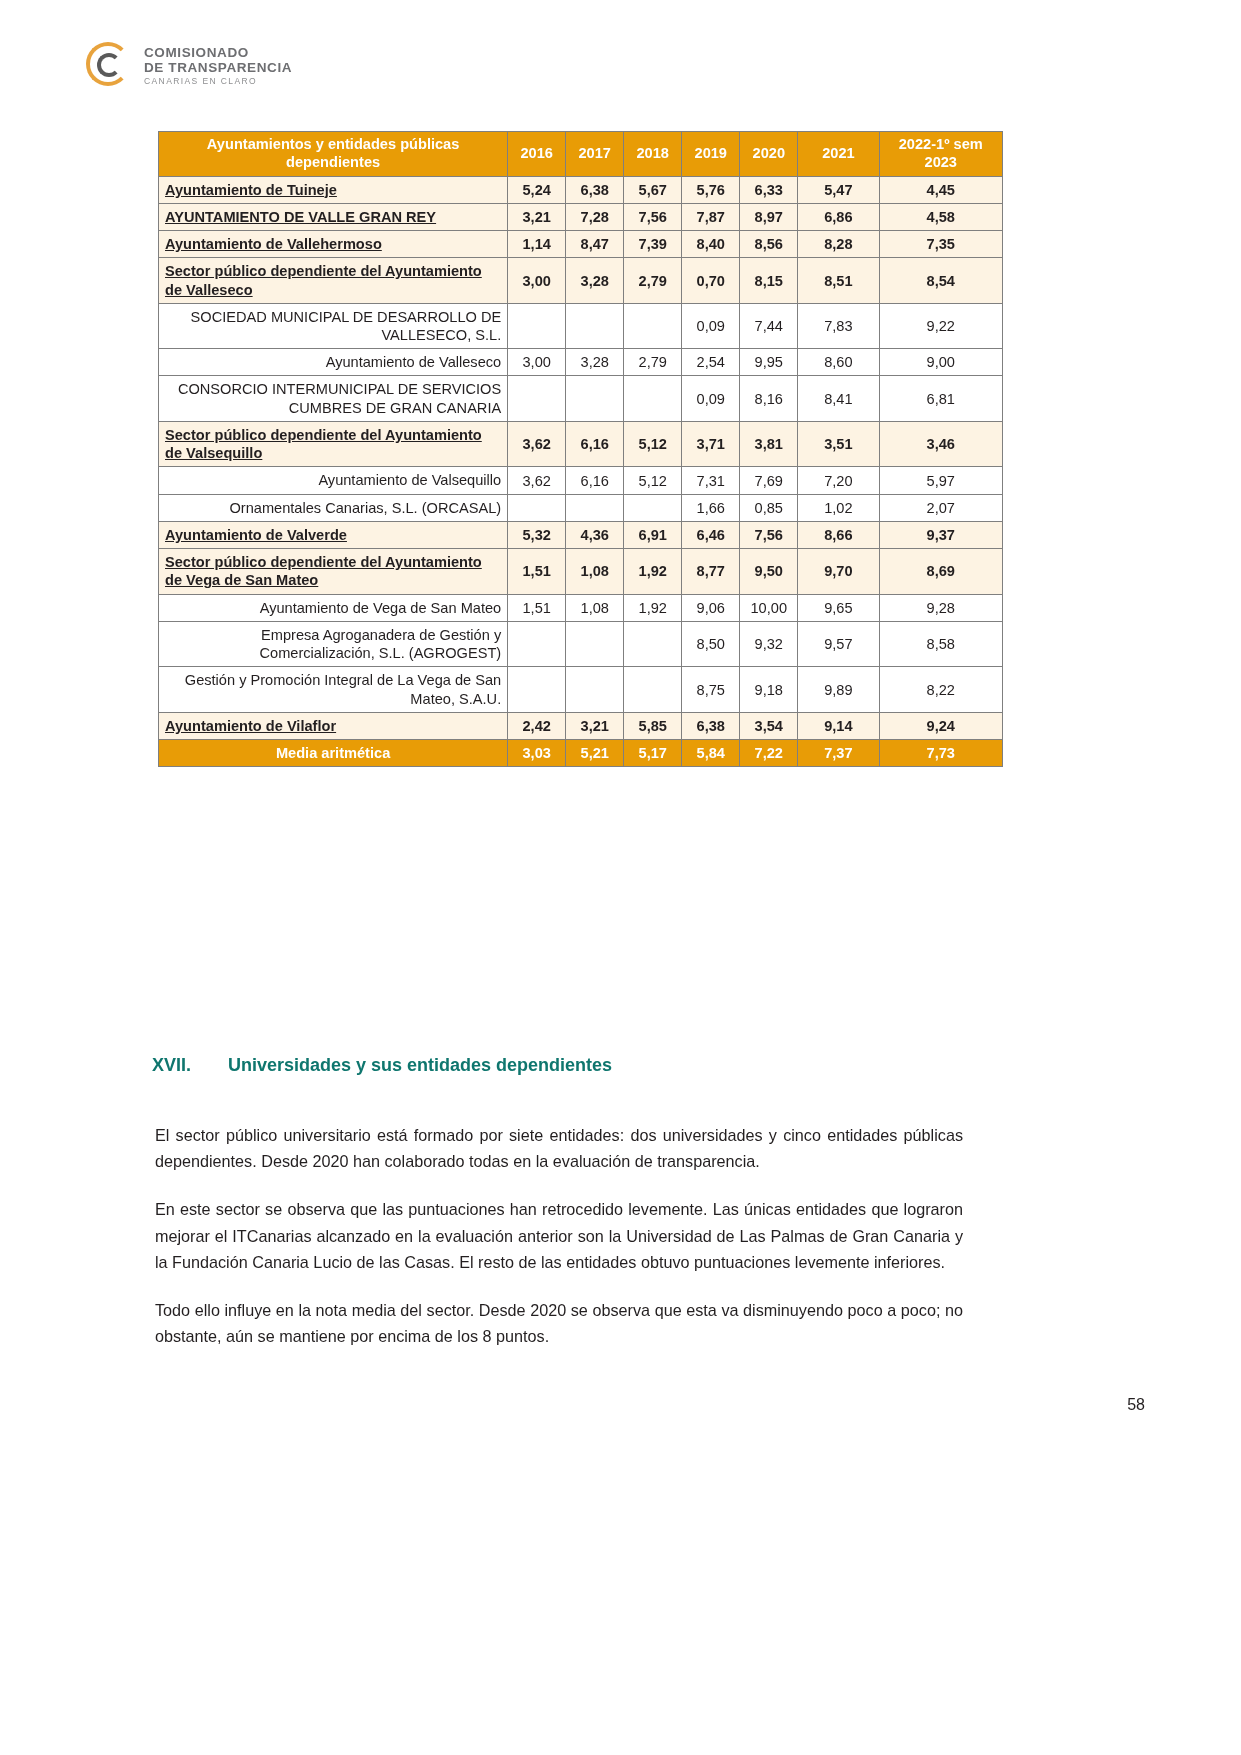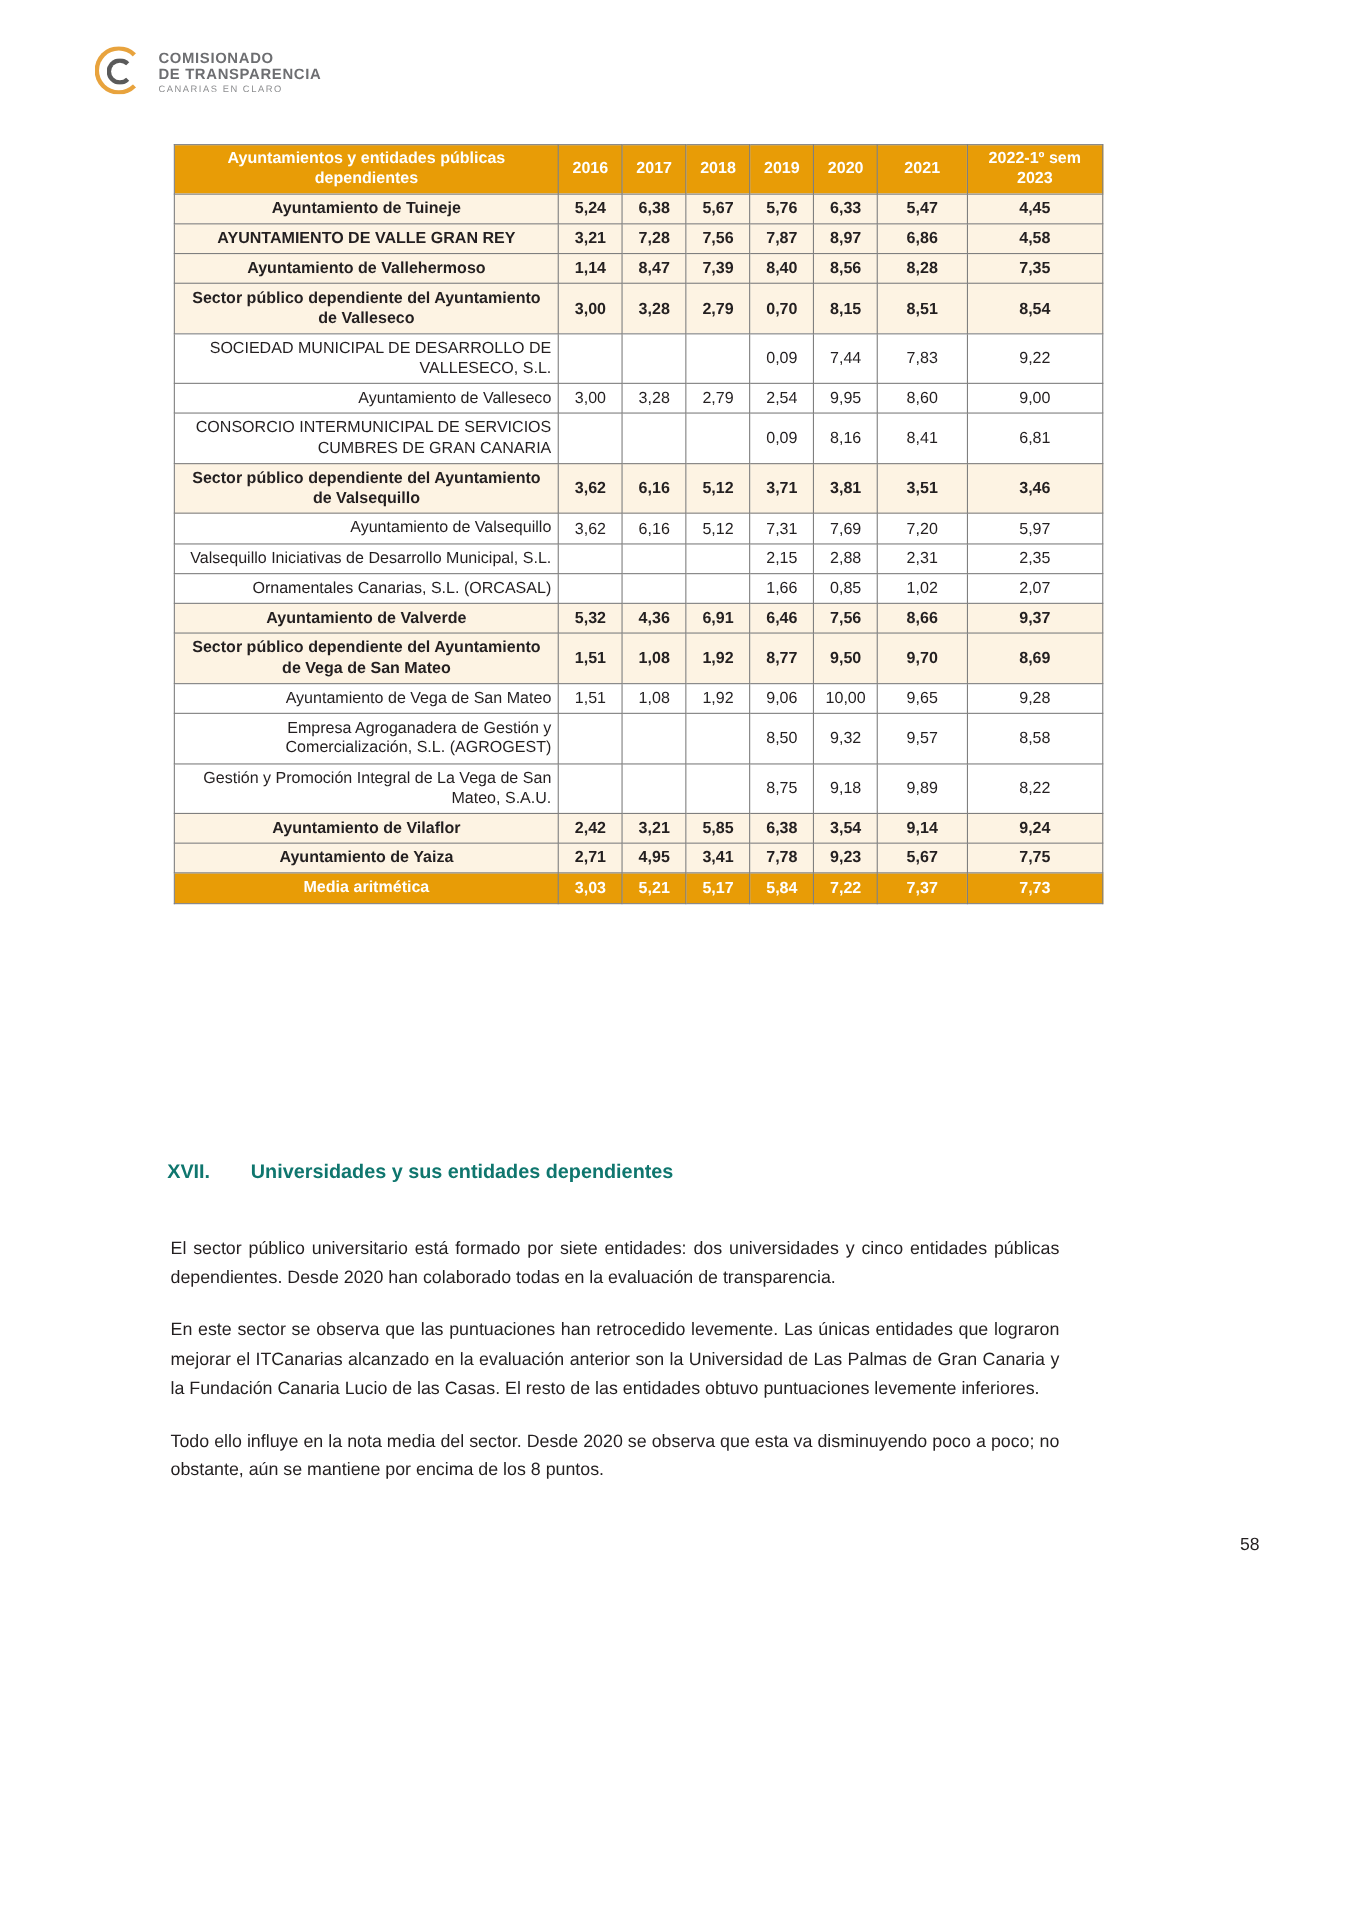--- a/index.html
+++ b/index.html
@@ -115,21 +115,21 @@
   }
 
   tr.sub td {
     background: #ffffff;
     font-weight: normal;
   }
   tr.tot td {
     background: #fdf3e3;
     font-weight: bold;
   }
-  tr.tot td.name { text-align: center; }
+  tr.tot td.name { text-align: left; text-decoration: underline; }
   tr.avg td {
     background: #e89c06;
     color: #ffffff;
     font-weight: bold;
     text-align: center;
   }
 
   
   .section-head {
     position: absolute;
@@ -295,30 +295,20 @@
             <td class="name">Ayuntamiento de Valsequillo</td>
             <td class="num">3,62</td>
             <td class="num">6,16</td>
             <td class="num">5,12</td>
             <td class="num">7,31</td>
             <td class="num">7,69</td>
             <td class="num">7,20</td>
             <td class="num">5,97</td>
           </tr>
           <tr class="sub">
-            <td class="name">Valsequillo Iniciativas de Desarrollo Municipal, S.L.</td>
-            <td class="num"></td>
-            <td class="num"></td>
-            <td class="num"></td>
-            <td class="num">2,15</td>
-            <td class="num">2,88</td>
-            <td class="num">2,31</td>
-            <td class="num">2,35</td>
-          </tr>
-          <tr class="sub">
             <td class="name">Ornamentales Canarias, S.L. (ORCASAL)</td>
             <td class="num"></td>
             <td class="num"></td>
             <td class="num"></td>
             <td class="num">1,66</td>
             <td class="num">0,85</td>
             <td class="num">1,02</td>
             <td class="num">2,07</td>
           </tr>
           <tr class="tot">
@@ -373,30 +363,20 @@
           </tr>
           <tr class="tot">
             <td class="name">Ayuntamiento de Vilaflor</td>
             <td class="num">2,42</td>
             <td class="num">3,21</td>
             <td class="num">5,85</td>
             <td class="num">6,38</td>
             <td class="num">3,54</td>
             <td class="num">9,14</td>
             <td class="num">9,24</td>
-          </tr>
-          <tr class="tot">
-            <td class="name">Ayuntamiento de Yaiza</td>
-            <td class="num">2,71</td>
-            <td class="num">4,95</td>
-            <td class="num">3,41</td>
-            <td class="num">7,78</td>
-            <td class="num">9,23</td>
-            <td class="num">5,67</td>
-            <td class="num">7,75</td>
           </tr>
           <tr class="avg">
             <td class="name">Media aritmética</td>
             <td class="num">3,03</td>
             <td class="num">5,21</td>
             <td class="num">5,17</td>
             <td class="num">5,84</td>
             <td class="num">7,22</td>
             <td class="num">7,37</td>
             <td class="num">7,73</td>

